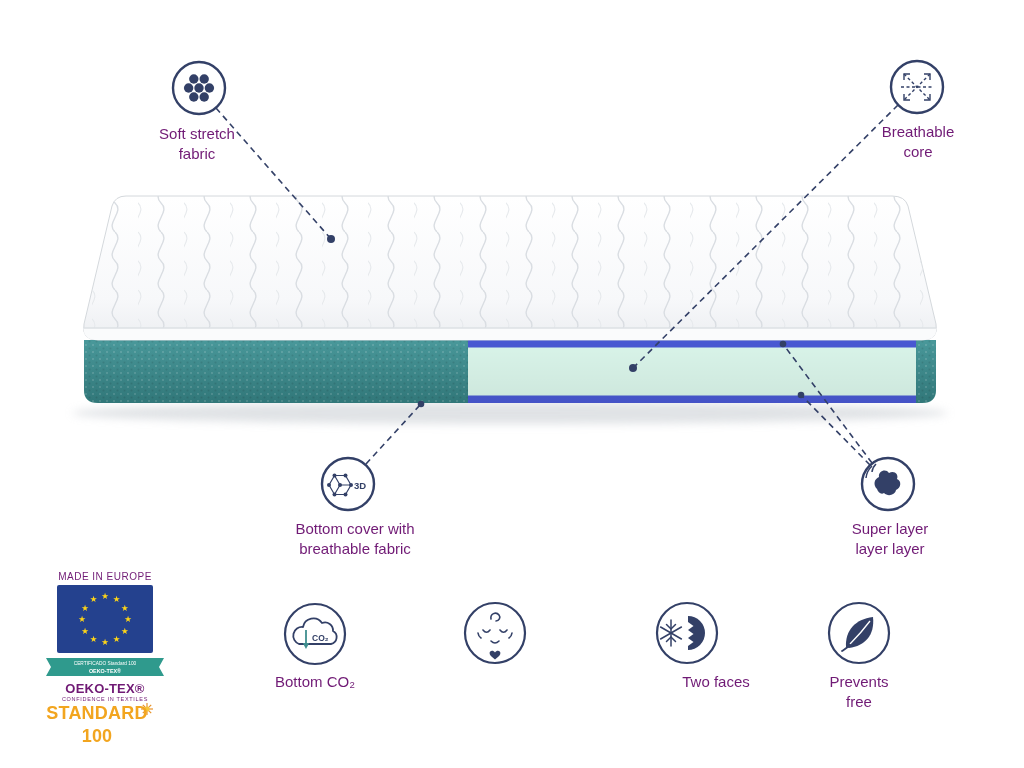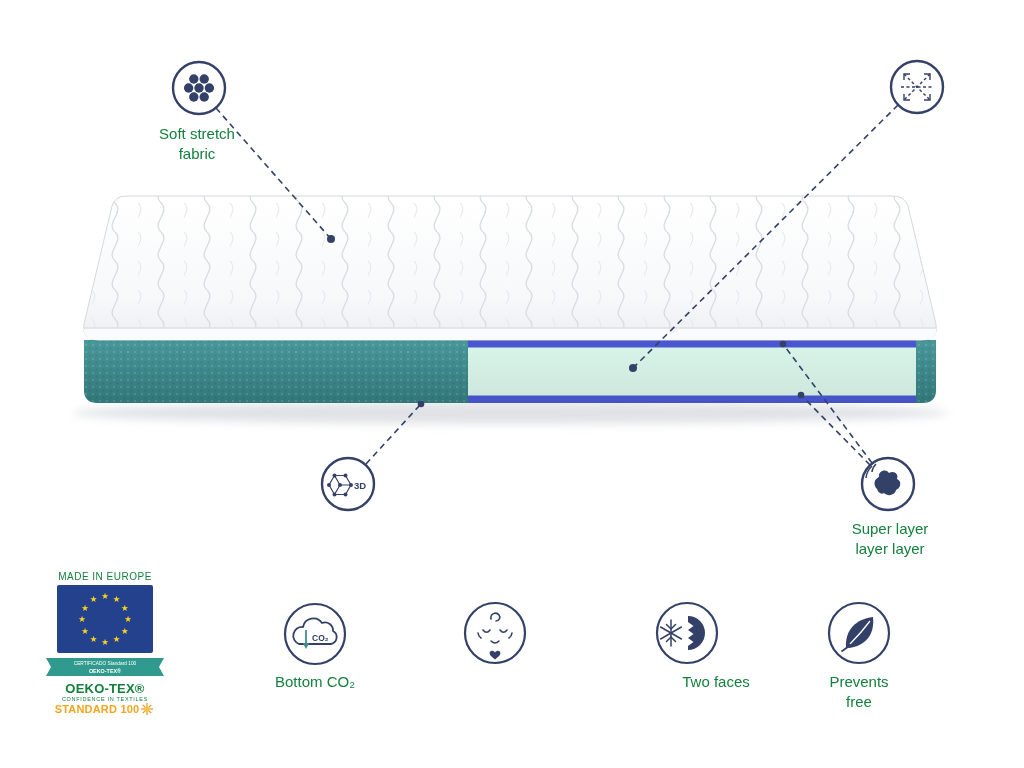--- a/index.html
+++ b/index.html
@@ -1,24 +1,24 @@
 <!DOCTYPE html>
 <html><head>
 <meta charset="utf-8">
 <style>
   html,body{margin:0;padding:0;background:#fff;}
   .stage{position:relative;width:1024px;height:768px;background:#ffffff;overflow:hidden;
          font-family:"Liberation Sans",sans-serif;color:#334067;}
   .stage svg{position:absolute;left:0;top:0;}
-  .lbl{position:absolute;text-align:center;color:#15803d;
+  .lbl{position:absolute;text-align:center;color:#701a75;
        font:15px/1.3 "Liberation Sans",sans-serif;}
   .made-in{font-size:10px;letter-spacing:.5px;font-weight:normal;}
   .brand{font-size:13px;font-weight:bold;letter-spacing:.2px;}
   .sub{font-size:5.5px;letter-spacing:.7px;}
-  .standard{font-size:11px;font-weight:bold;color:#f2a51f;letter-spacing:.2px;}
+  .standard{font-size:18px;font-weight:bold;color:#f2a51f;letter-spacing:.2px;}
 </style>
 </head>
 <body>
 
 <div class="stage">
 
 <svg width="1024" height="768" viewBox="0 0 1024 768">
   <defs>
     <linearGradient id="topGrad" x1="0" y1="0" x2="0" y2="1">
       <stop offset="0" stop-color="#ffffff"></stop>
@@ -215,21 +215,29 @@
     </g>
     <circle cx="147" cy="709" r="2.6" fill="#f5c53a"></circle>
   </g>
 </svg>
 
 <div class="lbl" style="left:117px;top:124px;width:160px">
   <span>Soft stretch</span><br>
   <span>fabric</span>
 </div>
 
-
+<div class="lbl" style="left:838px;top:122px;width:160px">
+  <span>Breathable</span><br>
+  <span>core</span>
+</div>
+
+<div class="lbl" style="left:255px;top:519px;width:200px">
+  <span>Bottom cover with</span><br>
+  <span>breathable fabric</span>
+</div>
 
 <div class="lbl" style="left:810px;top:519px;width:160px">
   <span>Super layer</span><br>
   <span>layer layer</span>
 </div>
 
 <div class="lbl" style="left:235px;top:672px;width:160px">Bottom CO₂</div>
 
 
 <div class="lbl" style="left:636px;top:672px;width:160px">Two faces</div>

